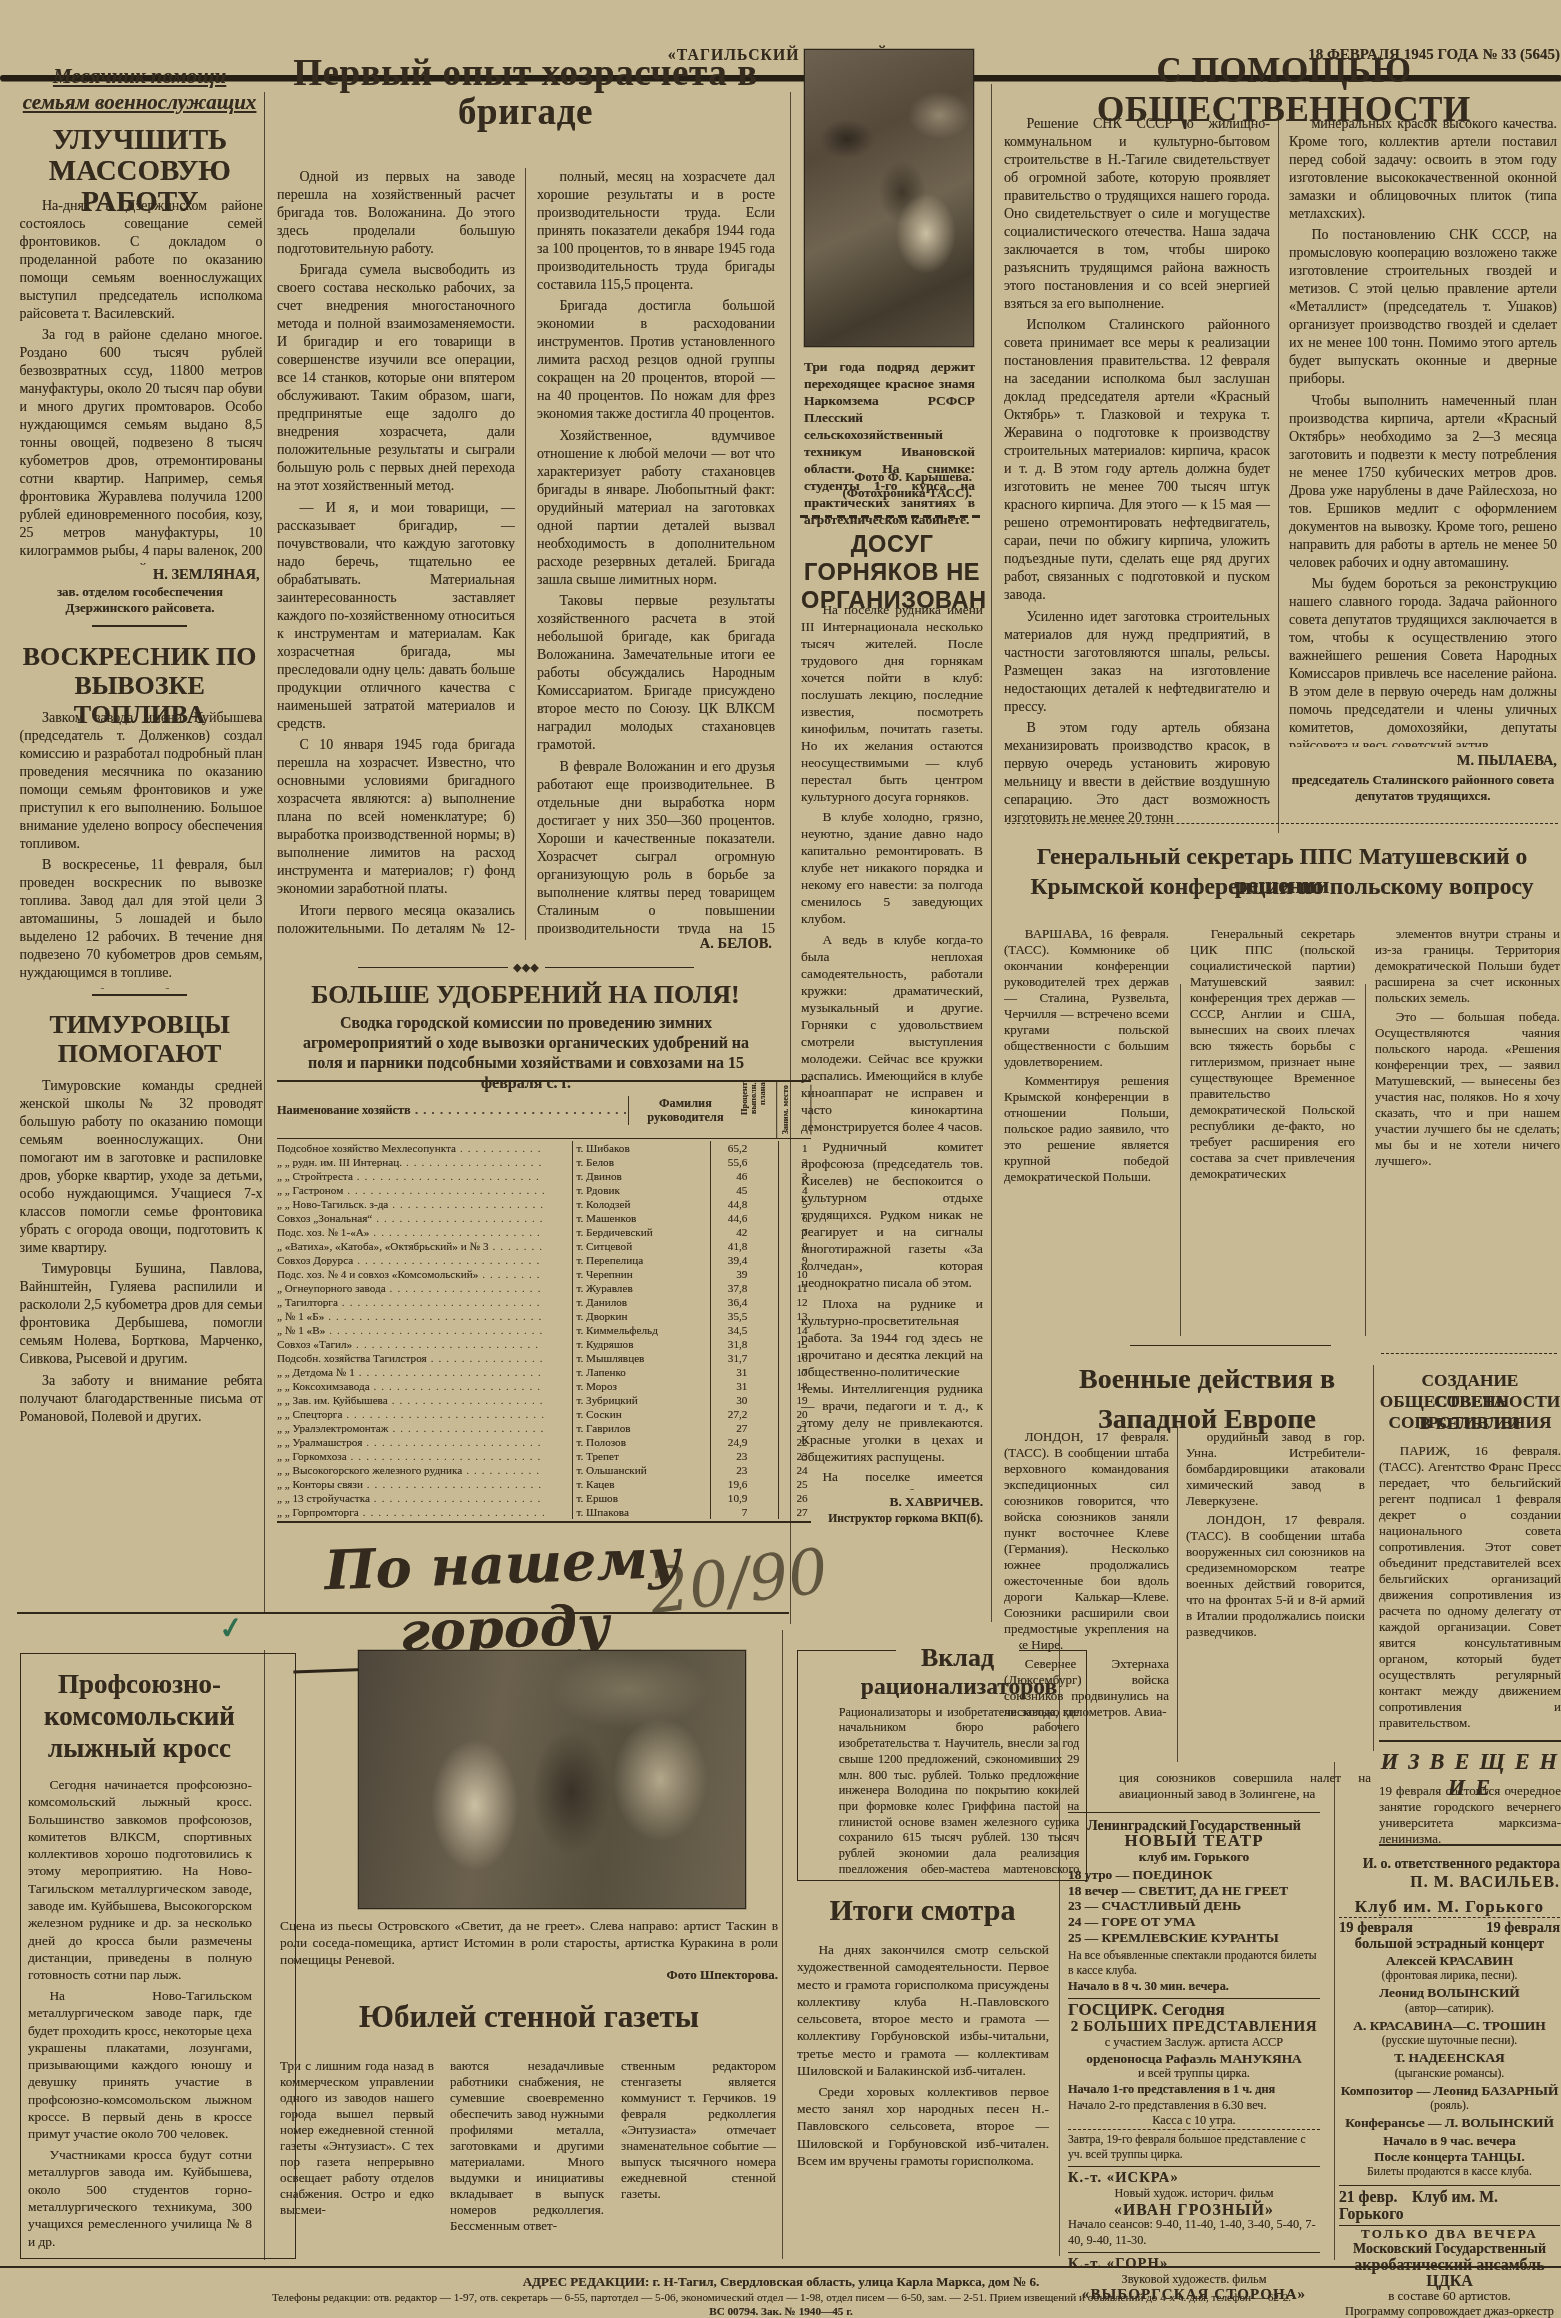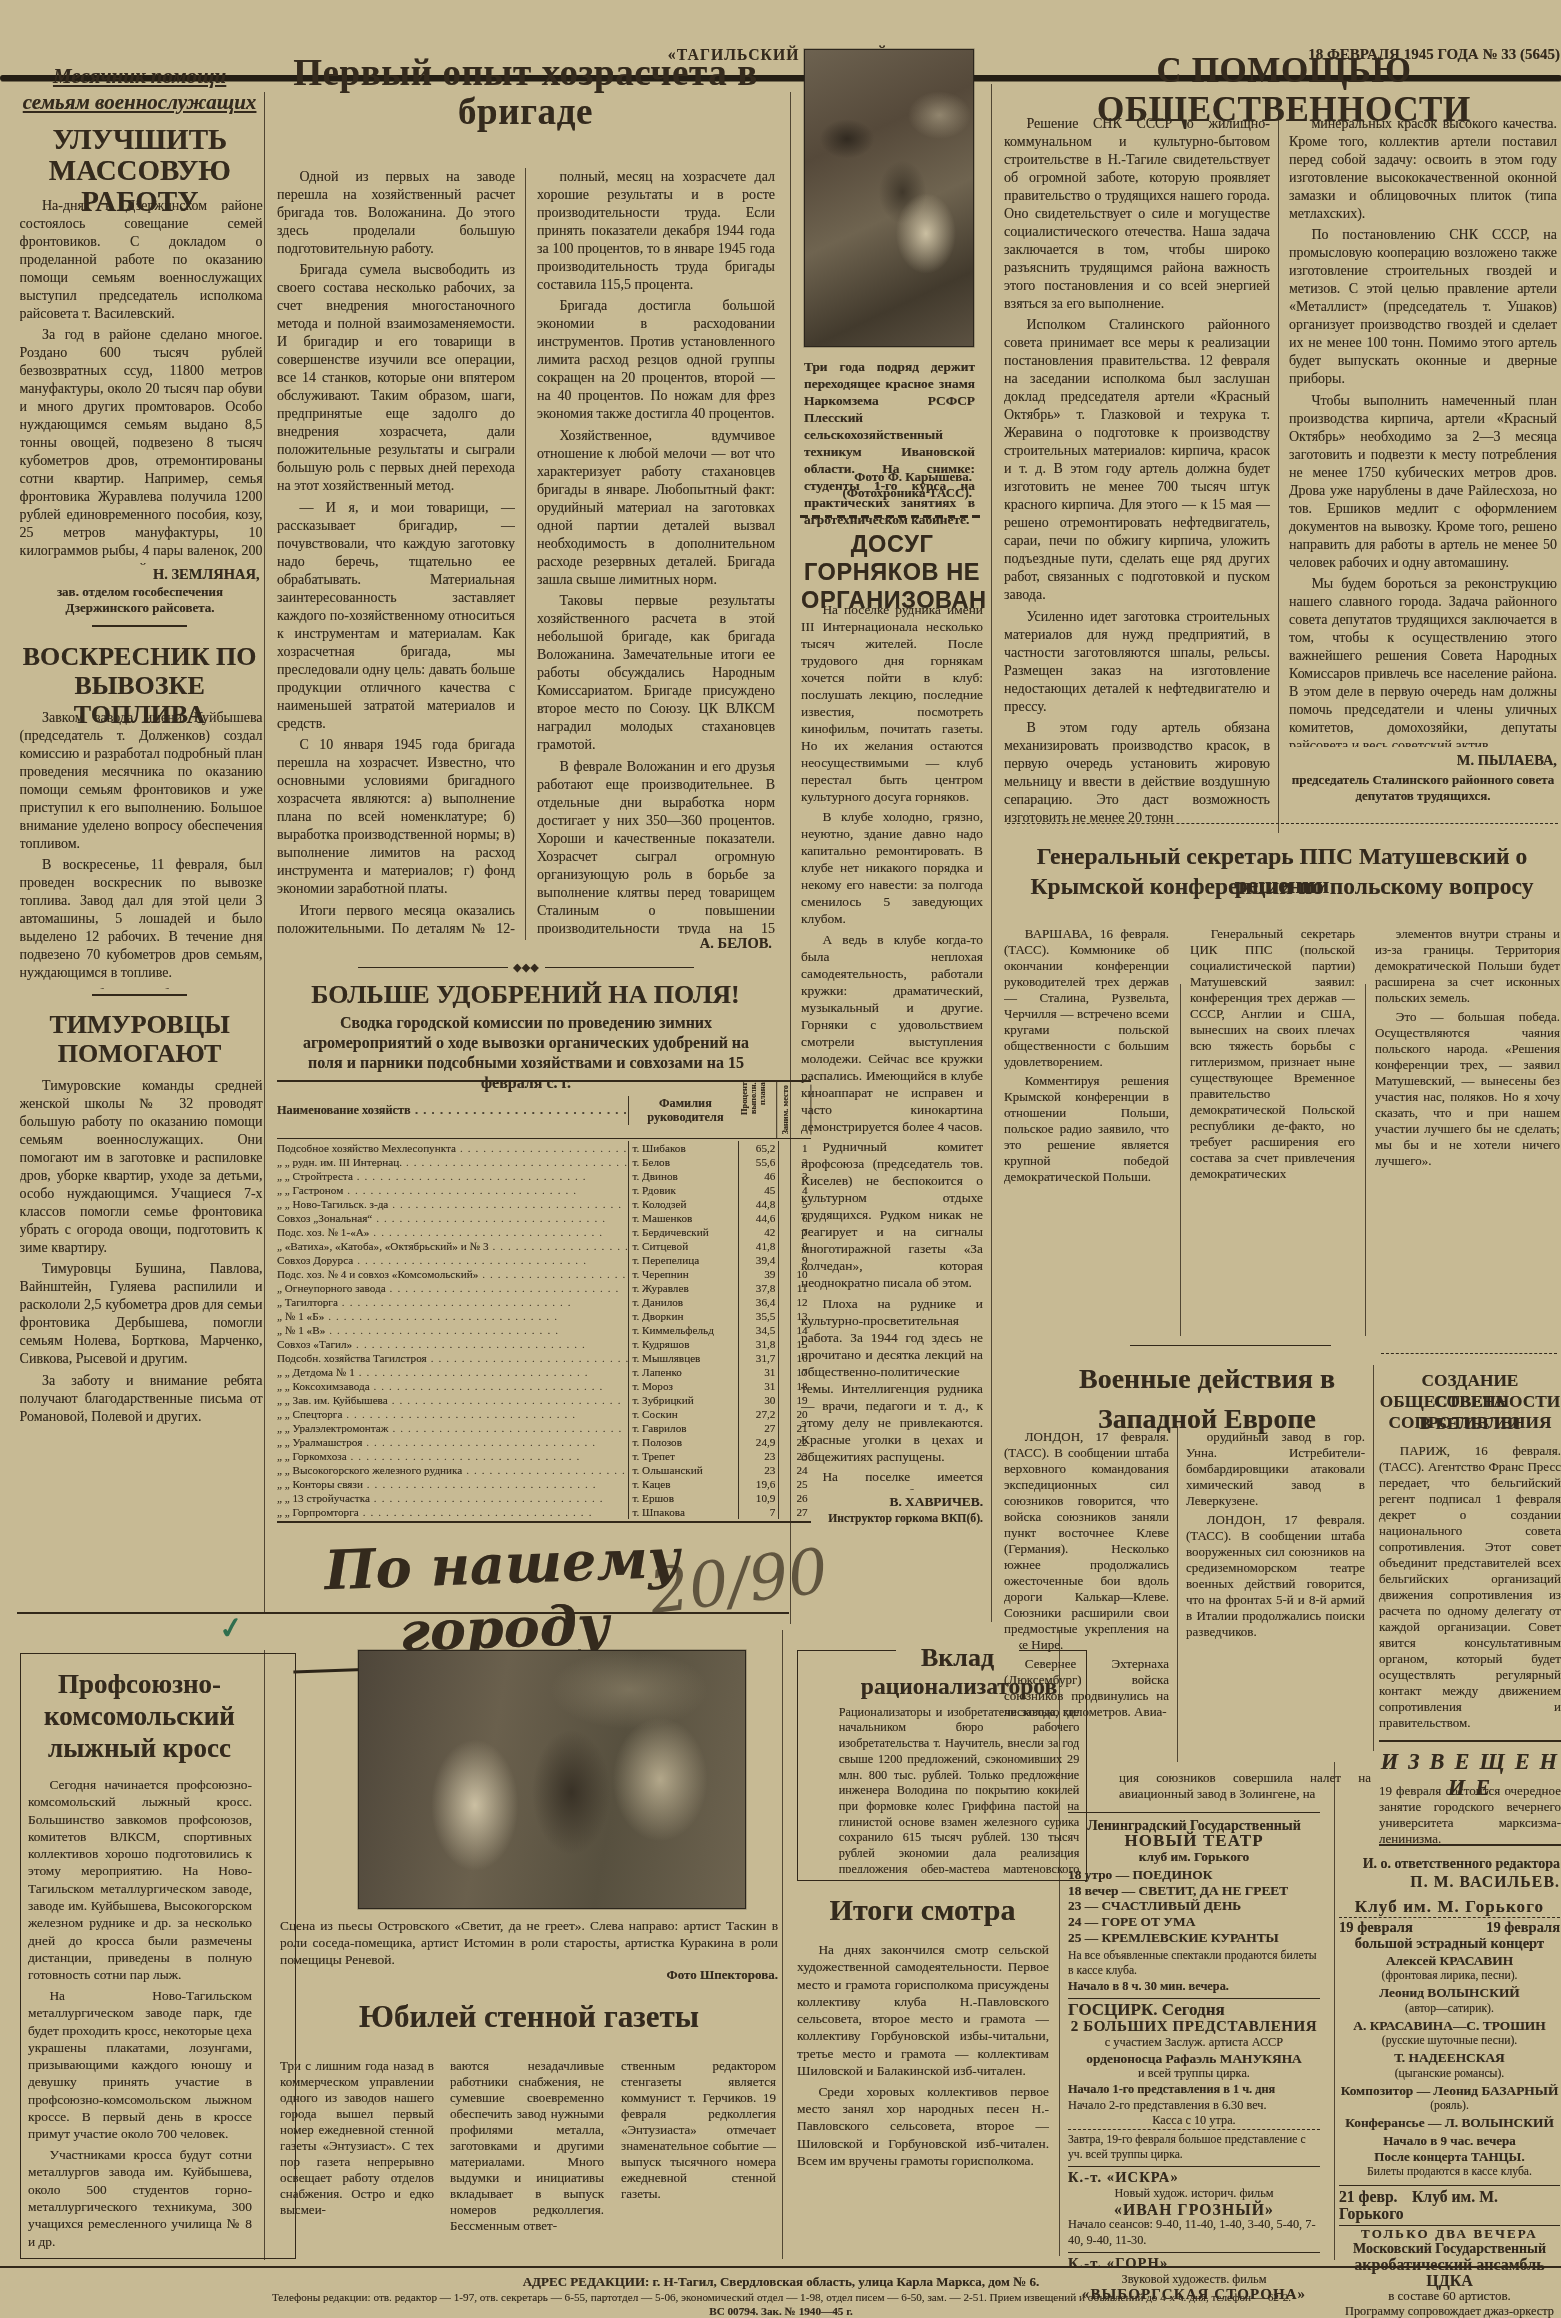--- a/index.html
+++ b/index.html
@@ -31,21 +31,21 @@
   .h-main { font-weight:bold; font-size:37px; line-height:39px; letter-spacing:0.6px; }
   .sig { font-weight:bold; font-size:14.5px; }
   .sig-role { font-weight:bold; font-size:13px; line-height:15.7px; }
   .divider { display:flex; align-items:center; gap:5.6px; }
   .divider::before,.divider::after { content:""; flex:1; border-top:1.7px solid #32281a; }
   .zigzag { position:absolute; height:3.4px;
     background:repeating-linear-gradient(90deg,#32281a 0 7.8px, transparent 7.8px 12.3px); }
   .photo { border:1.1px solid #2c261d; box-shadow:0 0 0 0.6px rgba(44,38,29,.4); }
   .cap { font-size:13.4px; line-height:17px; font-weight:bold; text-align:justify; }
   .tbl-head { display:flex; border-top:2.2px double #32281a; border-bottom:1.7px solid #32281a; }
-  .trow { display:flex; font-size:11.2px; line-height:14px; }
+  .trow { display:flex; font-size:11.2px; line-height:14px;gap:28px; }
   .tnm { flex:1; white-space:nowrap; overflow:hidden; }
   .tnm::after { content:" . . . . . . . . . . . . . . . . . . . . . . . . . . . . . ."; letter-spacing:1.1px; color:#4a4030; }
   .tld { width:106px; border-left:1.1px solid #3b3122; padding-left:3.4px; white-space:nowrap; overflow:hidden; }
   .tpc { width:36px; border-left:1.1px solid #3b3122; text-align:right; padding-right:2.2px; }
   .tpl { width:29px; border-left:1.1px solid #3b3122; text-align:right; padding-right:3.4px; }
   .vhead { writing-mode:vertical-rl; transform:rotate(180deg); font-size:8.4px; line-height:9px; font-weight:bold; }
   .script { font-family:"DejaVu Serif", serif; font-style:italic; font-weight:bold; }
   .listing { font-size:13px; line-height:15.7px; }
   .listing .big { font-size:17px; font-weight:bold; letter-spacing:1.1px; }
   .box { border:1.7px solid #32281a;padding-left:34px; }

